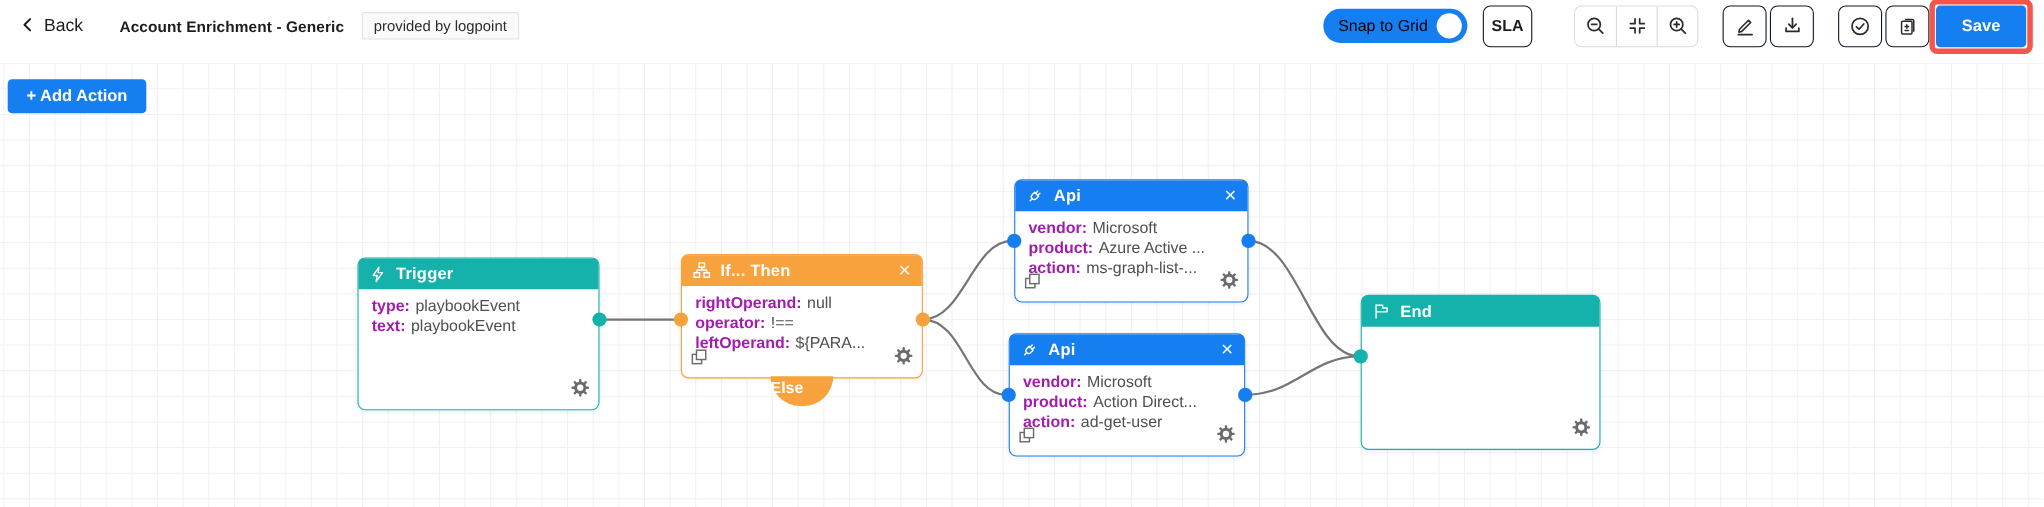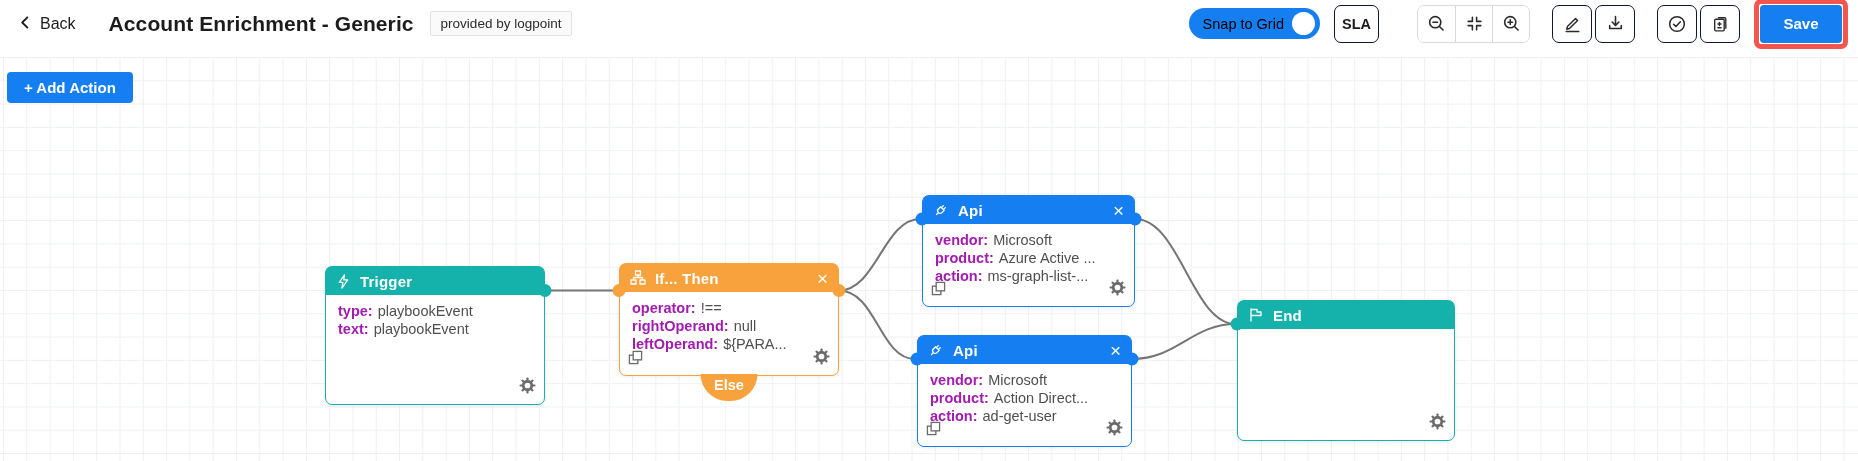--- a/index.html
+++ b/index.html
@@ -4,59 +4,59 @@
 <style>
   * { box-sizing: border-box; margin: 0; padding: 0; }
   html,body { background:#fff; }
   body { font-family: "Liberation Sans", sans-serif; width:1858px; height:461px; overflow:hidden; }
   .app { position:relative; width:1858px; height:461px; background:#fff; }
 
   
   .topbar { position:absolute; top:0; left:0; right:0; height:47px; display:flex; align-items:center; padding:0 10px 0 18px; background:#fff; z-index:20; }
   .back { display:flex; align-items:flex-start; gap:7px; cursor:pointer; }
   .back-label { font-size:16px; color:#1c1c1e; }
-  .title { font-size:21px; font-weight:600; color:#1c1c1e; margin-left:33px; letter-spacing:.1px; }
+  .title { font-size:14px; font-weight:600; color:#1c1c1e; margin-left:33px; letter-spacing:.1px; }
   .badge { margin-left:16px; font-size:13.5px; color:#2b2b2e; background:#fafafa; border:1px solid #e2e2e4; border-radius:2px; padding:4px 10px; }
 
   .tb-right { margin-left:auto; display:flex; align-items:center; }
   .pill { display:flex; align-items:center; gap:8px; background:#157ff2; color:#000000; font-size:14.5px; font-weight:500; border-radius:17px; height:31px; padding:0 5px 0 14px; cursor:pointer; }
   .pill-knob { width:23px; height:23px; background:#fff; border-radius:50%; }
   .btn { display:flex; align-items:center; justify-content:center; background:#fff; border:1px solid #0f172a; border-radius:7px; height:38px; min-width:40px; cursor:pointer; }
   .btn svg { display:block; }
   .sla { font-size:14.5px; font-weight:700; color:#1c1c1e; width:45px; margin-left:14px; }
   .seg { display:flex; margin-left:38px; border:1px solid #d9d9dc; border-radius:7px; overflow:hidden; height:38px; }
   .seg .segbtn { width:37px; display:flex; align-items:center; justify-content:center; background:#fff; cursor:pointer; }
   .seg .segbtn + .segbtn { border-left:1px solid #d9d9dc; }
   .ml22 { margin-left:22px; } .ml3 { margin-left:3px; }
-  .save-wrap { margin-left:14px; border:5px solid #f4554d; border-radius:7px; padding:1px; background:#fff; }
+  .save-wrap { margin-left:0; border:5px solid #f4554d; border-radius:7px; padding:1px; background:#fff; }
   .save-btn { background:#157ff2; color:#fff; font-size:15px; font-weight:600; border:none; border-radius:4px; width:82px; height:38px; cursor:pointer; font-family:"Liberation Sans",sans-serif; }
 
   
   .canvas { position:absolute; top:57px; left:0; width:1858px; height:404px;
     background-image: linear-gradient(#eef0f3 1px, transparent 1px), linear-gradient(90deg, #eef0f3 1px, transparent 1px);
     background-size: 23.3px 23.3px; background-position:3px 0; }
   .add-action { position:absolute; left:7px; top:15px; background:#157ff2; color:#ffffff; border:none; border-radius:4px; height:31px; padding:0 17px; font-size:15px; font-weight:600; font-family:"Liberation Sans",sans-serif; cursor:pointer; z-index:6; }
 
   .wires { position:absolute; top:0; left:0; z-index:5; pointer-events:none; }
   .wires circle { pointer-events:auto; cursor:crosshair; }
 
   
-  .node { position:absolute; background:#fff; border-radius:7px; border:1.5px solid; box-shadow:0 1px 4px rgba(0,0,0,.07); z-index:3; cursor:grab;margin-top:32px; }
+  .node { position:absolute; background:#fff; border-radius:7px; border:1.5px solid; box-shadow:0 1px 4px rgba(0,0,0,.07); z-index:3; cursor:grab; }
   .node-teal { border-color:#14b2ab; } .node-teal .nhead { background:#14b2ab; }
   .node-orange { border-color:#f7a23c; } .node-orange .nhead { background:#f7a23c; }
   .node-blue { border-color:#157ff2; } .node-blue .nhead { background:#157ff2; }
   .nhead { height:28px; border-radius:4.5px 4.5px 0 0; display:flex; align-items:center; gap:9px; padding:0 10px; color:#fff; }
   .nhead .ntitle { font-size:15px; font-weight:600; letter-spacing:.2px; }
   .nhead .close { margin-left:auto; font-size:19px; line-height:1; font-weight:400; cursor:pointer; opacity:.95; }
   .nbody { position:relative; padding:7px 12px 0 12px; height:calc(100% - 28px); overflow:hidden; }
   .frow { font-size:14.5px; line-height:18px; color:#4f4f4f; white-space:nowrap; }
   .frow .k { font-weight:700; color:#a21caf; margin-right:5px; }
   .gear { position:absolute; right:8px; bottom:6px; cursor:pointer; }
   .copyic { position:absolute; left:8px; bottom:6px; cursor:pointer; }
-  .else-bump { position:absolute; left:50%; bottom:-26px; transform:translateX(-50%); width:57px; height:27px; background:#f7a23c; border-radius:0 0 29px 29px; color:#fff; font-size:14.5px; font-weight:700; text-align:center; line-height:22px; z-index:-1; }
+  .else-bump { position:absolute; left:50%; bottom:-26px; transform:translateX(-50%); width:57px; height:27px; background:#f7a23c; border-radius:0 0 29px 29px; color:#fff; font-size:14.5px; font-weight:700; text-align:left; line-height:22px; z-index:-1; }
 </style>
 </head>
 <body>
 
 <div class="app">
 
   <div class="topbar">
     <div class="back">
       <svg width="15" height="15" viewBox="0 0 16 16" fill="none" stroke="#1c1c1e" stroke-width="1.9" stroke-linecap="round" stroke-linejoin="round">
           <path d="M10 2.5 L4.5 8 L10 13.5"></path>
@@ -175,22 +175,22 @@
         <svg width="16" height="16" viewBox="0 0 16 16" fill="none" stroke="#fff" stroke-width="1.3" stroke-linejoin="round">
             <rect x="5.5" y="1" width="5" height="4"></rect>
             <path d="M8 5 V7.5 M3.5 7.5 H12.5 M3.5 7.5 V10 M12.5 7.5 V10"></path>
             <rect x="1" y="10" width="5" height="4"></rect>
             <rect x="10" y="10" width="5" height="4"></rect>
           </svg>
         <span class="ntitle">If... Then</span>
         <span class="close">×</span>
       </div>
       <div class="nbody">
+        <div class="frow"><span class="k">rightOperand:</span><span class="v">null</span></div>
         <div class="frow"><span class="k">operator:</span><span class="v">!==</span></div>
-        <div class="frow"><span class="k">rightOperand:</span><span class="v">null</span></div>
         <div class="frow"><span class="k">leftOperand:</span><span class="v">${PARA...</span></div>
         <span class="copyic">
           <svg width="15" height="15" viewBox="0 0 16 16" fill="none" stroke="#6b6b6b" stroke-width="1.4">
               <rect x="1.5" y="5.5" width="9" height="9"></rect>
               <rect x="5.5" y="1.5" width="9" height="9" fill="#fff"></rect>
             </svg>
         </span>
         <span class="gear">
           <svg width="17" height="17" viewBox="0 0 16 16">
               <g fill="#6b6b6b">

